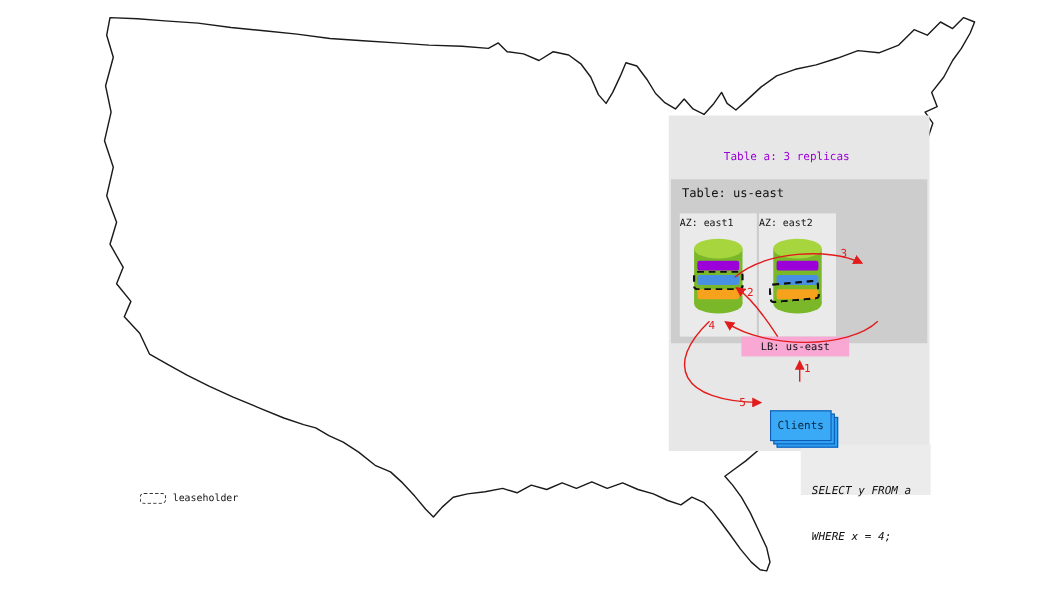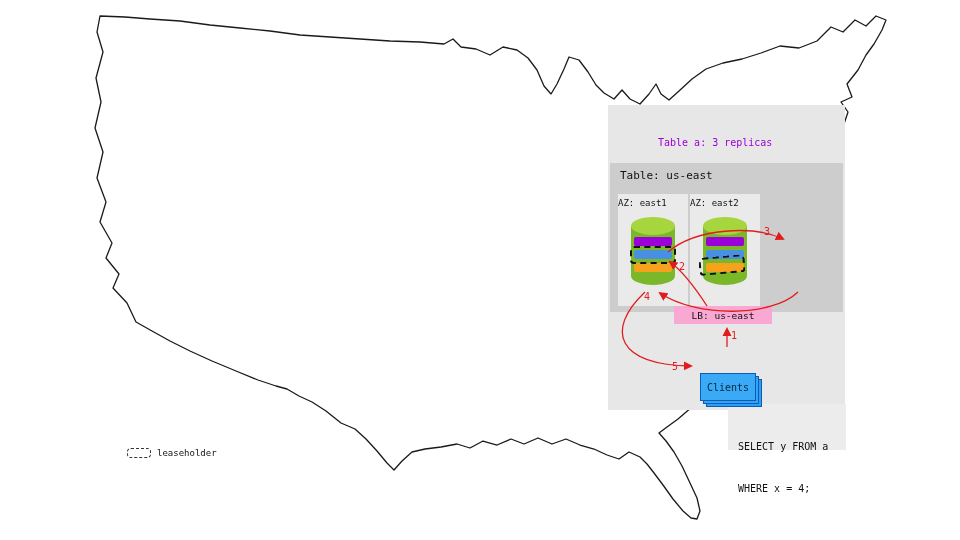--- a/index.html
+++ b/index.html
@@ -31,21 +31,21 @@
       background:#2b9ff2;border:1px solid #0d5bb5;z-index:0;}
   .clients::after{content:"";position:absolute;left:3px;top:3px;width:100%;height:100%;
       background:#2f a3f4;background:#31a4f4;border:1px solid #0d5bb5;z-index:1;}
   .clients .front{position:absolute;left:0;top:0;width:100%;height:100%;background:#3aaaf6;
       border:1px solid #0d5bb5;z-index:2;display:flex;align-items:center;justify-content:center;font-size:10px;color:#06283f;}
   svg.arrows{position:absolute;left:0;top:0;z-index:6;pointer-events:none;}
   .step{position:absolute;z-index:7;color:#e21c1c;font-size:10px;}
   .s1{left:731px;top:330px;} .s2{left:679px;top:261px;} .s3{left:764px;top:226px;}
   .s4{left:644px;top:291px;} .s5{left:672px;top:361px;}
   .sql{position:absolute;left:728px;top:404px;width:118px;height:46px;background:#ececec;z-index:2;
-       font-size:10px;line-height:14px;padding:8px 0 0 10px;box-sizing:border-box;white-space:pre;}
+       font-size:10px;line-height:14px;padding:8px 0 0 10px;box-sizing:border-box;white-space:pre;font-style:italic;}
   .lh-legend{position:absolute;left:95px;top:448px;display:flex;align-items:center;gap:6px;z-index:2;font-size:9px;padding-left:32px;}
   .lh-icon{display:inline-block;width:24px;height:10px;border:1.5px dashed #333;border-radius:4px;background:#fff;box-sizing:border-box;}
 </style>
 </head>
 <body>
 
 <div class="stage">
 
   <svg class="map" width="960" height="540" viewBox="0 0 960 540">
     <path d="M100,16 L97,32 L103,52 L96,78 L101,102 L95,128 L103,152 L97,178 L106,202 L100,222 L112,243 L106,258 L119,274 L113,288 L127,303 L136,322 L152,331 L170,341 L190,351 L212,361 L236,371 L258,380 L276,386 L287,389 L299,396 L312,402 L326,411 L341,423 L355,429 L366,439 L377,451 L387,463 L394,470 L402,461 L412,452 L425,449 L441,447 L457,444 L470,448 L483,441 L497,445 L511,439 L524,444 L538,438 L552,444 L566,439 L580,445 L594,449 L607,455 L619,459 L629,452 L640,457 L647,464 L654,473 L663,485 L673,499 L683,511 L691,518 L697,519 L700,511 L697,498 L690,483 L682,466 L674,452 L666,441 L659,433 L667,427 L678,419 L692,407 L706,394 L719,379 L731,361 L739,342 L748,322 L758,301 L768,281 L777,261 L786,241 L794,222 L803,203 L811,186 L819,170 L828,154 L836,139 L843,127 L848,112 L841,102 L852,97 L847,84 L858,70 L866,55 L874,44 L882,30 L886,20 L876,16 L866,26 L855,20 L843,32 L831,27 L817,41 L799,48 L780,46 L761,53 L742,59 L723,63 L706,69 L692,79 L679,91 L669,100 L661,94 L656,84 L649,94 L640,104 L630,99 L622,90 L614,99 L604,93 L596,85 L588,72 L579,60 L569,57 L564,69 L557,84 L551,94 L544,86 L537,70 L528,58 L517,50 L503,47 L490,55 L476,49 L461,47 L453,39 L444,44 L420,42 L390,41 L360,39 L330,37 L300,35 L270,31 L240,28 L210,25 L180,21 L150,19 L125,17 Z" fill="#ffffff" stroke="#1a1a1a" stroke-width="1.3" stroke-linejoin="round"></path>

